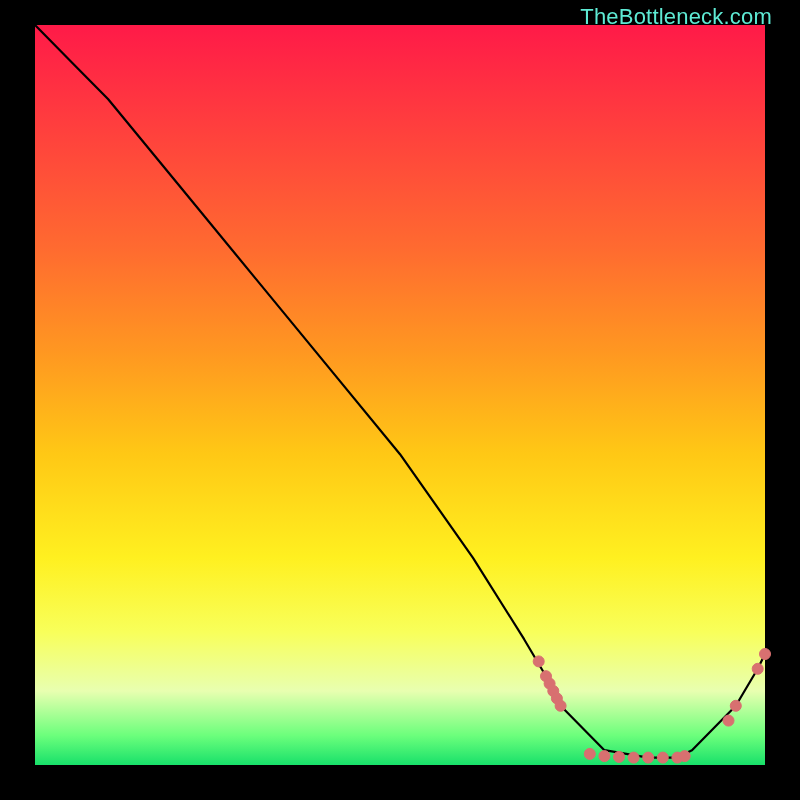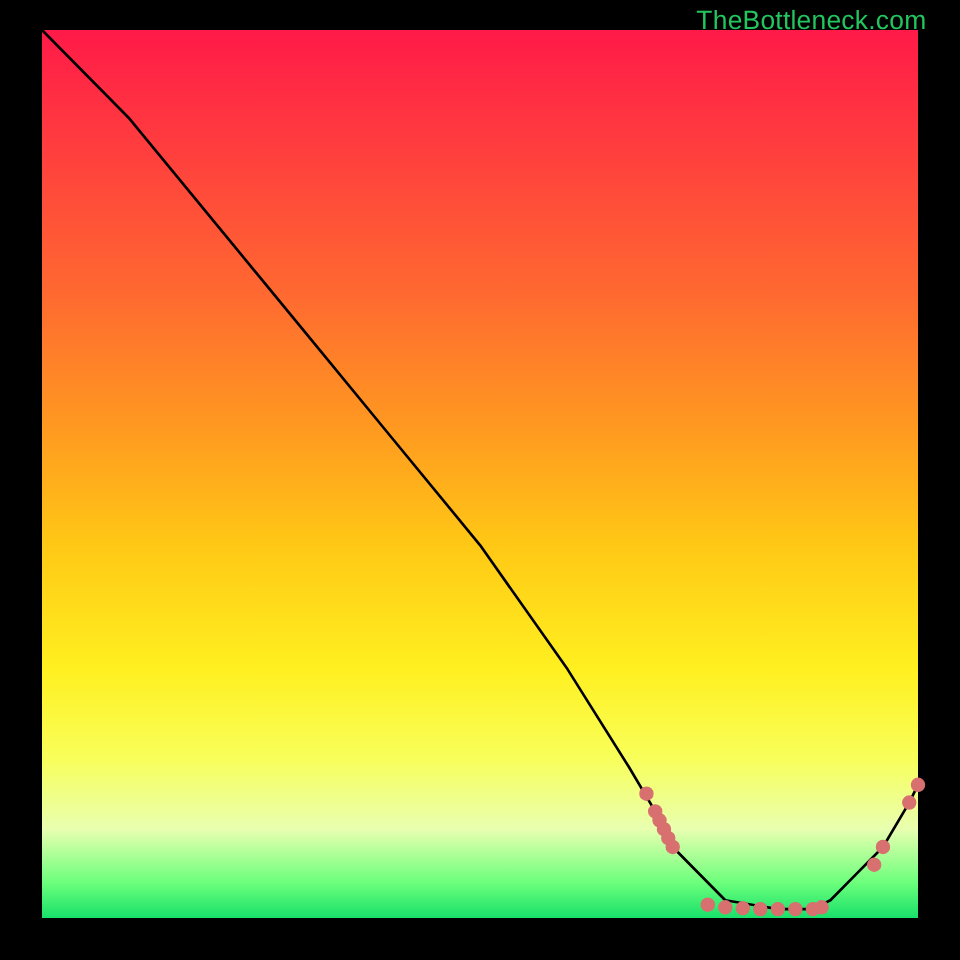--- a/index.html
+++ b/index.html
@@ -35,21 +35,21 @@
       #f8ff5a 82%,
       #e8ffb0 90%,
       #6cff7c 96%,
       #18e06a 100%
     );
   }
   .brand {
     position: absolute;
     top: 4px;
     right: 28px;
-    color: #22c55e;
+    color: #5eead4;
     font-size: 22px;
     font-weight: 500;
     letter-spacing: 0.2px;
     user-select: none;
   }
   svg {
     position: absolute;
     left: 0;
     top: 0;
   }

